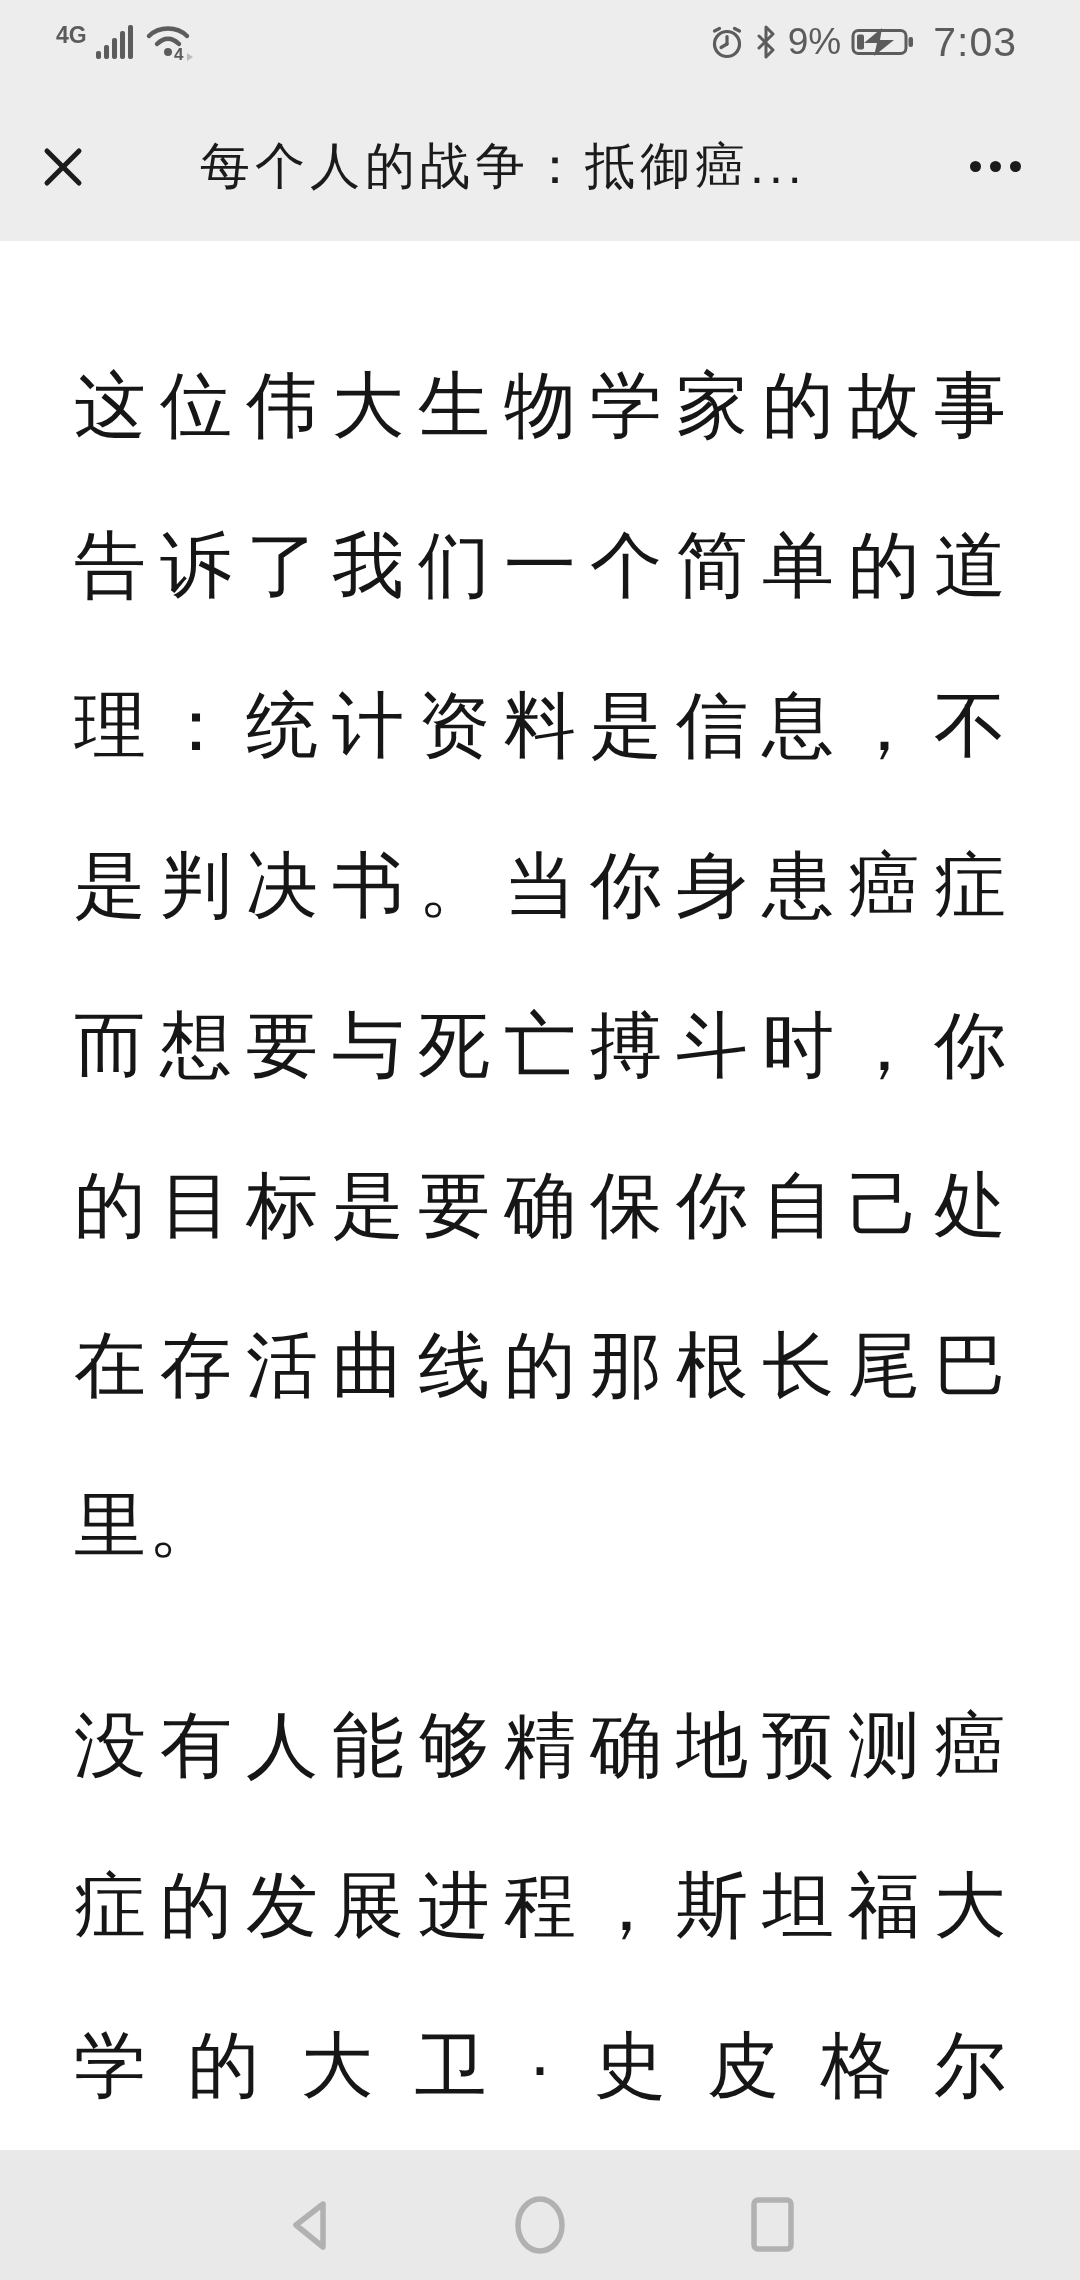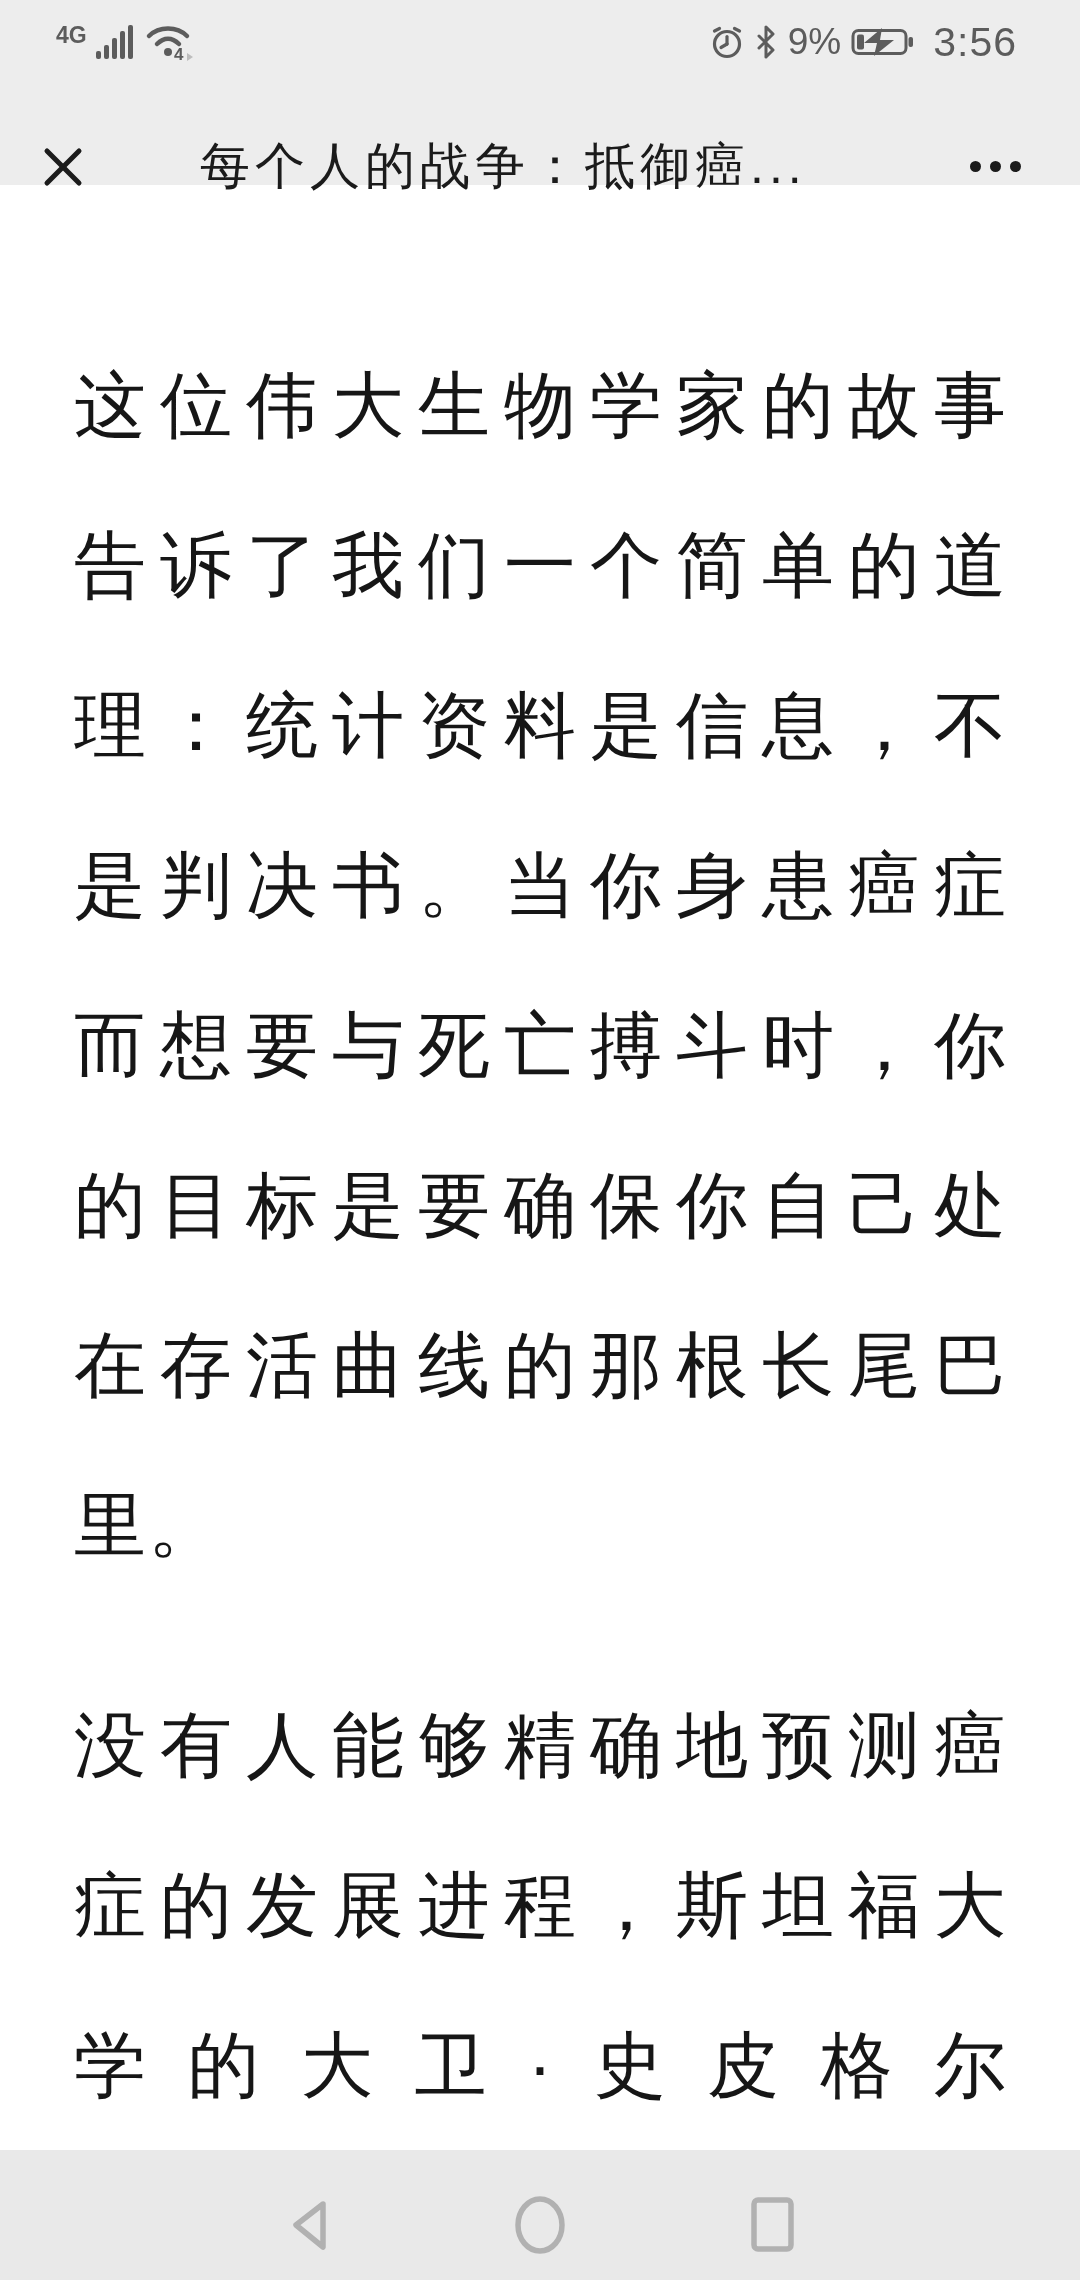--- a/index.html
+++ b/index.html
@@ -5,21 +5,21 @@
   html,body{margin:0;padding:0;}
   .screen{
     position:relative;
     width:1080px;height:2280px;
     background:#ffffff;
     overflow:hidden;
     font-family:"Liberation Sans", sans-serif;
   }
   
   .top-chrome{
-    position:absolute;top:0;left:0;width:1080px;height:185px;
+    position:absolute;top:0;left:0;width:1080px;height:241px;
     background:#ededed;
   }
   .status-bar{
     height:70px;
     display:flex;align-items:center;
     padding:14px 63px 0 56px;
     box-sizing:border-box;
     color:#5c5c5c;
   }
   .sb-left{display:flex;align-items:center;gap:9px;}
@@ -129,21 +129,21 @@
         </span>
         <span class="batt-pct">9%</span>
         <span>
           <svg width="64" height="30" viewBox="0 0 64 30">
             <rect x="2" y="3.5" width="53" height="23" rx="5.5" fill="none" stroke="#5c5c5c" stroke-width="3"></rect>
             <rect x="57.5" y="10" width="4.5" height="10" rx="2" fill="#5c5c5c"></rect>
             <rect x="6" y="7.5" width="7" height="15" rx="2" fill="#5c5c5c"></rect>
             <path d="M31 1 L13 16 L26 16 L23 29 L43 13 L29 13 Z" fill="#5c5c5c"></path>
           </svg>
         </span>
-        <span class="clock-txt">3:56</span>
+        <span class="clock-txt">7:03</span>
       </div>
     </div>
 
     <div class="title-bar">
       <span>
         <svg width="46" height="46" viewBox="0 0 46 46">
           <g stroke="#1c1c1c" stroke-width="5" stroke-linecap="round">
             <path d="M7 7 L39 39"></path>
             <path d="M39 7 L7 39"></path>
           </g>

